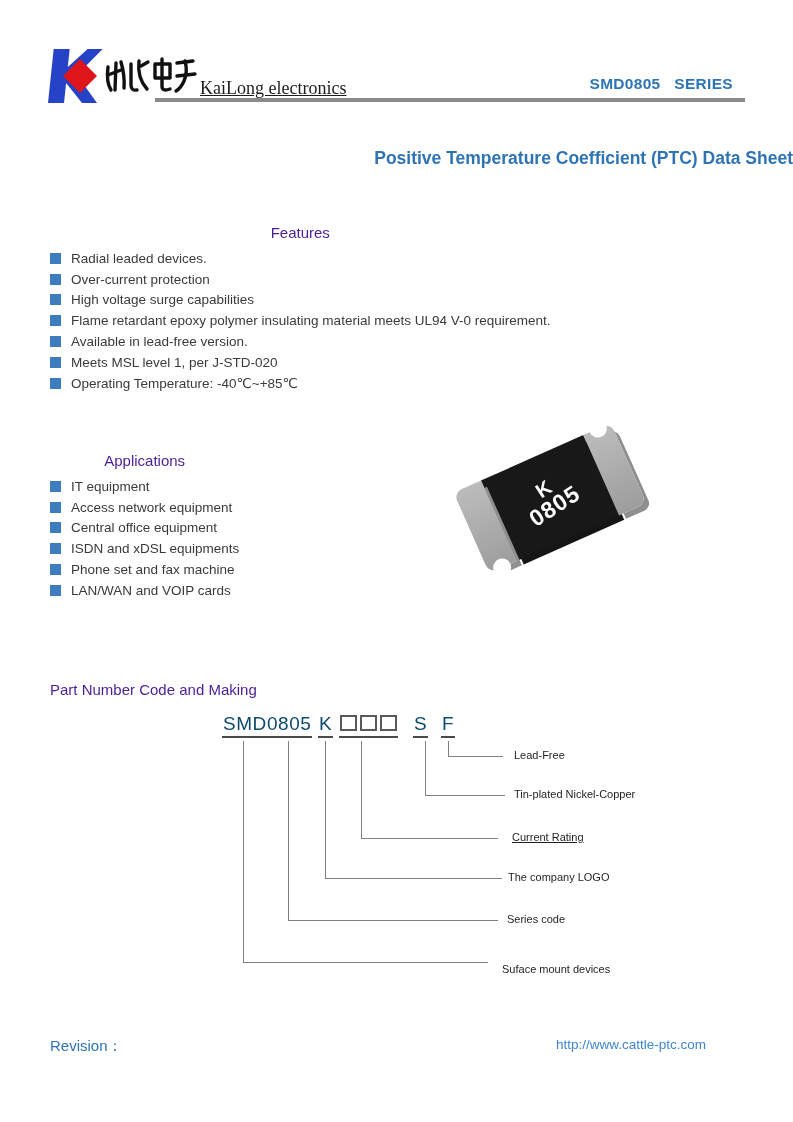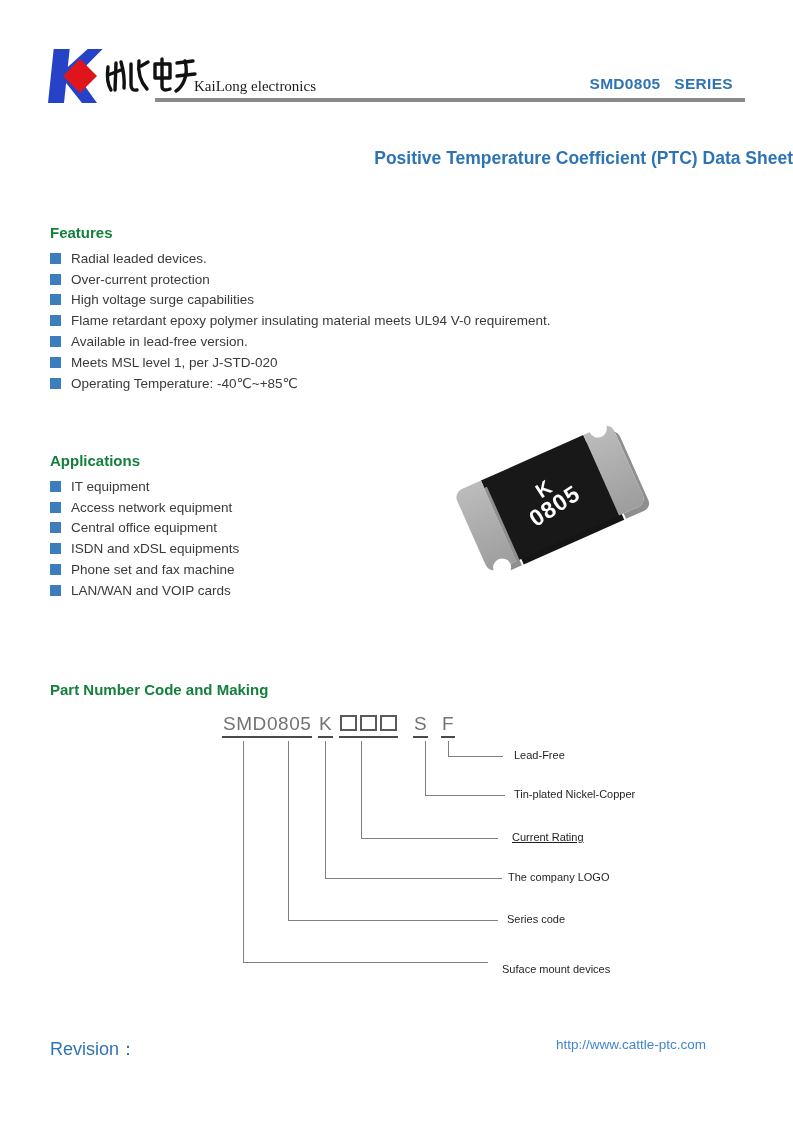--- a/index.html
+++ b/index.html
@@ -2,33 +2,33 @@
 <html><head>
 <meta charset="utf-8">
 <style>
   html,body{margin:0;padding:0;background:#fff;}
   .page{position:relative;width:793px;height:1122px;background:#ffffff;overflow:hidden;
         font-family:"Liberation Sans","DejaVu Sans",sans-serif;color:#3a3a3a;}
 
   
   .logo-k{position:absolute;left:40px;top:46px;width:64px;height:62px;}
   .calligraphy{position:absolute;left:104px;top:55px;width:94px;height:44px;}
-  .logo-sub{position:absolute;left:194px;top:78px;font-family:"Liberation Serif","DejaVu Serif",serif;
-            font-size:15px;color:#1c1c1c;}
+  .logo-sub{position:absolute;left:200px;top:78px;font-family:"Liberation Serif","DejaVu Serif",serif;
+            font-size:18px;color:#1c1c1c;text-decoration:underline;}
   .series-label{position:absolute;right:60px;top:75px;font-size:15.5px;font-weight:bold;
                 color:#2e74b5;white-space:pre;letter-spacing:.3px;}
   .header-rule{position:absolute;left:155px;top:98px;width:590px;height:4px;background:#8a8a8a;}
 
   
   .doc-title{position:absolute;left:0;top:148px;width:100%;text-align:right;
              font-size:17.5px;font-weight:bold;color:#2e74b5;}
 
   
   .section{position:absolute;left:50px;}
-  .sec-heading{font-size:15px;font-weight:bold;color:#15803d;margin:0 0 7px 0;}
+  .sec-heading{font-size:15px;font-weight:normal;color:#4c1d95;margin:0 0 7px 0;text-align:center;}
   .list-item{display:flex;align-items:center;height:20.8px;font-size:13.5px;color:#3a3a3a;}
   .bullet{flex:0 0 auto;width:11px;height:11px;background:#3e7dbd;margin-right:10px;}
 
   
   .chip-wrap{position:absolute;left:456px;top:436px;width:195px;height:132px;}
   .chip{position:absolute;left:8px;top:18px;width:172px;height:88px;display:flex;
         transform:rotate(-24deg);}
   .chip-cap{position:relative;width:30px;background:linear-gradient(180deg,#bcbcbc,#9d9d9d);
             box-shadow:4px 7px 0 -1px #8f8f8f;}
   .chip-cap.left{border-radius:9px 0 0 9px;}
@@ -38,31 +38,31 @@
   .chip-cap.right::after{content:"";position:absolute;top:-9px;right:5px;width:18px;height:18px;
             border-radius:50%;background:#fff;}
   .chip-body{flex:1;background:#181818;display:flex;align-items:center;justify-content:center;
             box-shadow:4px 7px 0 -1px #151515;}
   .chip-marking{transform:rotate(-9deg);color:#fff;text-align:center;font-weight:bold;line-height:.95;}
   .chip-line1{display:block;font-size:20px;}
   .chip-line2{display:block;font-size:23px;letter-spacing:1px;}
 
   
   .pn-diagram{position:absolute;left:0;top:705px;width:793px;height:285px;}
-  .pn-code{position:absolute;top:8px;font-size:19px;color:#737373;letter-spacing:.5px;
+  .pn-code{position:absolute;top:8px;font-size:19px;color:#0c4a6e;letter-spacing:.5px;
            border-bottom:2px solid #4a4a4a;padding:0 1px 1px 1px;line-height:22px;}
   .pn-box{display:inline-block;width:13px;height:12px;border:2px solid #5a5a5a;margin-right:3px;
           vertical-align:middle;margin-top:-4px;}
   .pn-box:last-child{margin-right:0;}
   .vline{position:absolute;width:1px;background:#808080;}
   .hline{position:absolute;height:1px;background:#808080;}
   .pn-label{position:absolute;font-size:11px;color:#1f1f1f;white-space:nowrap;}
 
   
-  .footer-revision{position:absolute;left:50px;top:1037px;font-size:18px;color:#2e74b5;}
+  .footer-revision{position:absolute;left:50px;top:1037px;font-size:15px;color:#2e74b5;}
   .footer-url{position:absolute;right:87px;top:1037px;font-size:13.5px;color:#3f86cc;
               text-decoration:none;padding-left:24px;}
 </style>
 </head>
 <body>
 
 <div class="page">
 
   <svg class="logo-k" viewBox="0 0 64 62">
     <g transform="skewX(-6) translate(6,0)">

